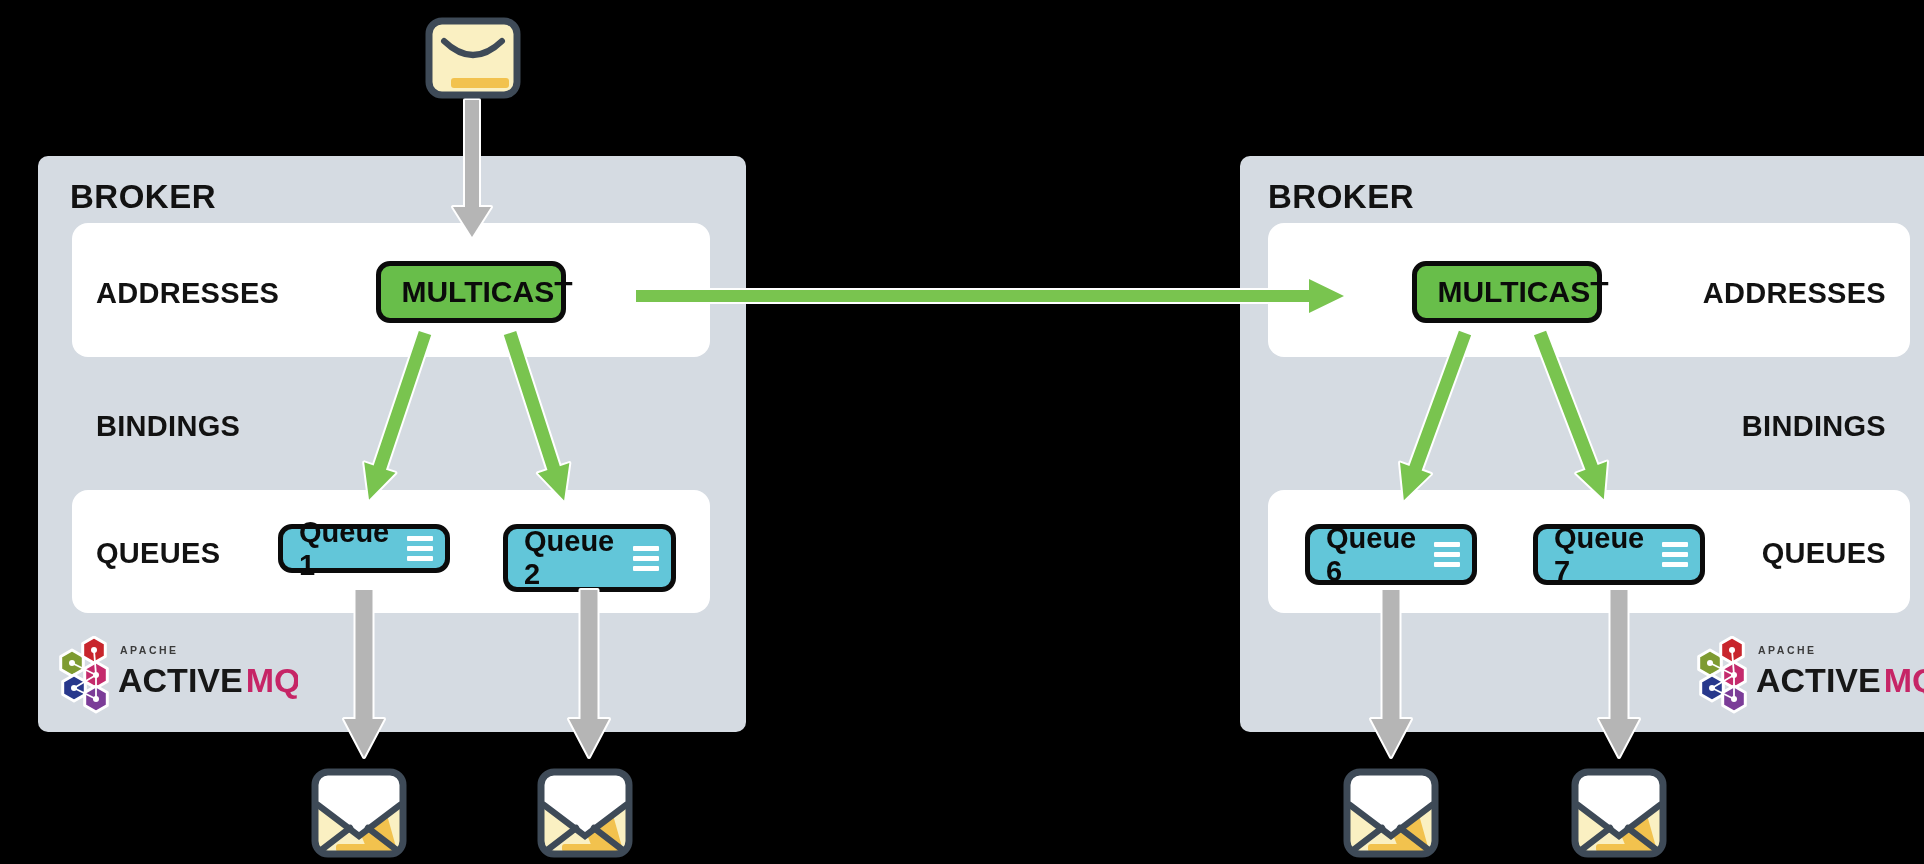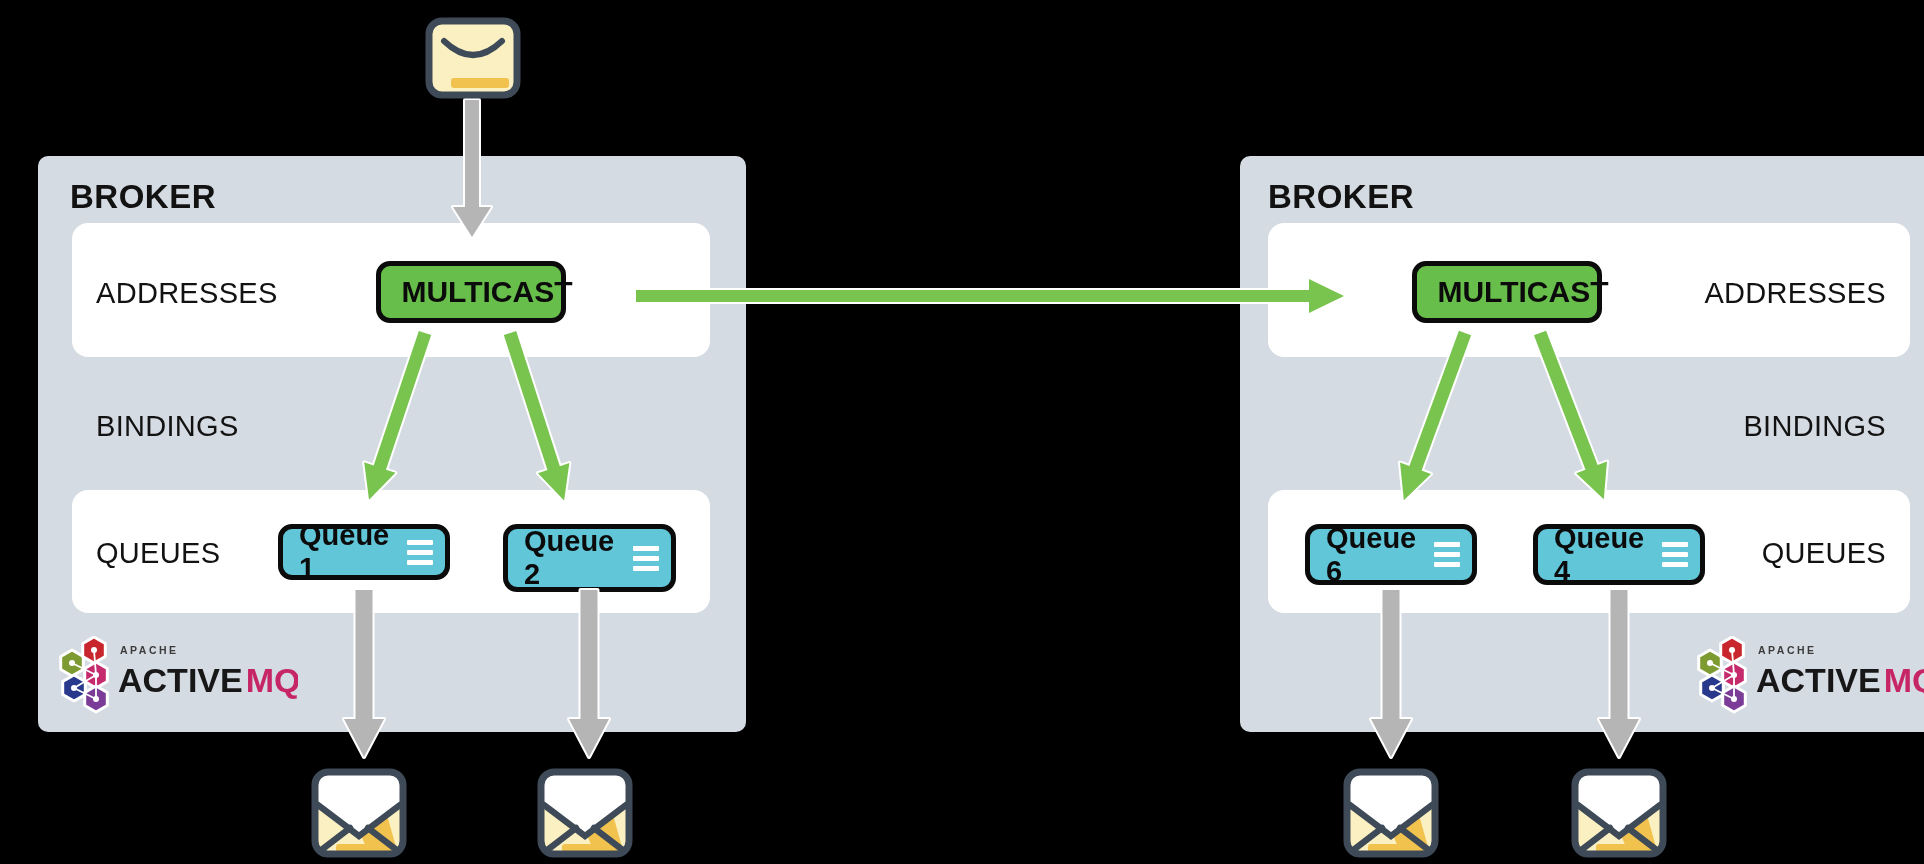--- a/index.html
+++ b/index.html
@@ -11,21 +11,21 @@
   .broker{
     position:absolute;background:#D5DBE2;border-radius:10px;
   }
   .broker-title{
     position:absolute;font-size:33px;font-weight:700;color:#121212;letter-spacing:.5px;
   }
   .band{
     position:absolute;background:#FFFFFF;border-radius:16px;
   }
   .section-label{
-    position:absolute;font-size:29px;font-weight:400;color:#121212;letter-spacing:.3px;white-space:nowrap;
+    position:absolute;font-size:29px;font-weight:700;color:#121212;letter-spacing:.3px;white-space:nowrap;
   }
   .node{
     position:absolute;display:flex;align-items:center;justify-content:center;
     border:5px solid #0b0b0b;border-radius:14px;box-sizing:border-box;
     font-weight:700;color:#0b0b0b;padding-left:32px;
   }
   .multicast{background:#68BE4A;font-size:30px;}
   .queue{background:#62C6D9;font-size:29px;justify-content:space-between;padding:0 12px 0 16px;}
   .qmenu{display:flex;flex-direction:column;gap:5px;margin-left:6px;}
   .qmenu i{display:block;width:26px;height:5px;background:#fff;border-radius:1px;}
@@ -43,21 +43,21 @@
   <div class="band" style="left:44px;top:223px;width:638px;height:134px;"></div>
   <div class="section-label" style="left:68px;top:277px;">ADDRESSES</div>
   <div class="section-label" style="left:68px;top:410px;">BINDINGS</div>
   <div class="band" style="left:44px;top:490px;width:638px;height:123px;"></div>
   <div class="section-label" style="left:68px;top:537px;">QUEUES</div>
 
   <div class="node multicast" style="left:348px;top:261px;width:190px;height:62px;">
     <span>MULTICAST</span>
   </div>
 
-  <div class="node queue" style="left:250px;top:524px;width:172px;height:56px;align-items:center;">
+  <div class="node queue" style="left:250px;top:524px;width:172px;height:49px;align-items:center;">
     <span>Queue 1</span>
     <span class="qmenu">
         <i></i>
         <i></i>
         <i></i>
       </span>
   </div>
   <div class="node queue" style="left:475px;top:524px;width:173px;height:68px;">
     <span>Queue 2</span>
     <span class="qmenu">
@@ -82,21 +82,21 @@
 
   <div class="node queue" style="left:1277px;top:524px;width:172px;height:61px;">
     <span>Queue 6</span>
     <span class="qmenu">
         <i></i>
         <i></i>
         <i></i>
       </span>
   </div>
   <div class="node queue" style="left:1505px;top:524px;width:172px;height:61px;">
-    <span>Queue 4</span>
+    <span>Queue 7</span>
     <span class="qmenu">
         <i></i>
         <i></i>
         <i></i>
       </span>
   </div>
 
   <svg class="overlay" style="left:30px;top:636px;" width="240" height="82" viewBox="0 0 240 82">
     <g stroke="#ffffff" stroke-width="3" stroke-linejoin="round">
       <polygon points="14,14 25.3,20.5 25.3,33.5 14,40 2.7,33.5 2.7,20.5" fill="#7E9B31"></polygon>

